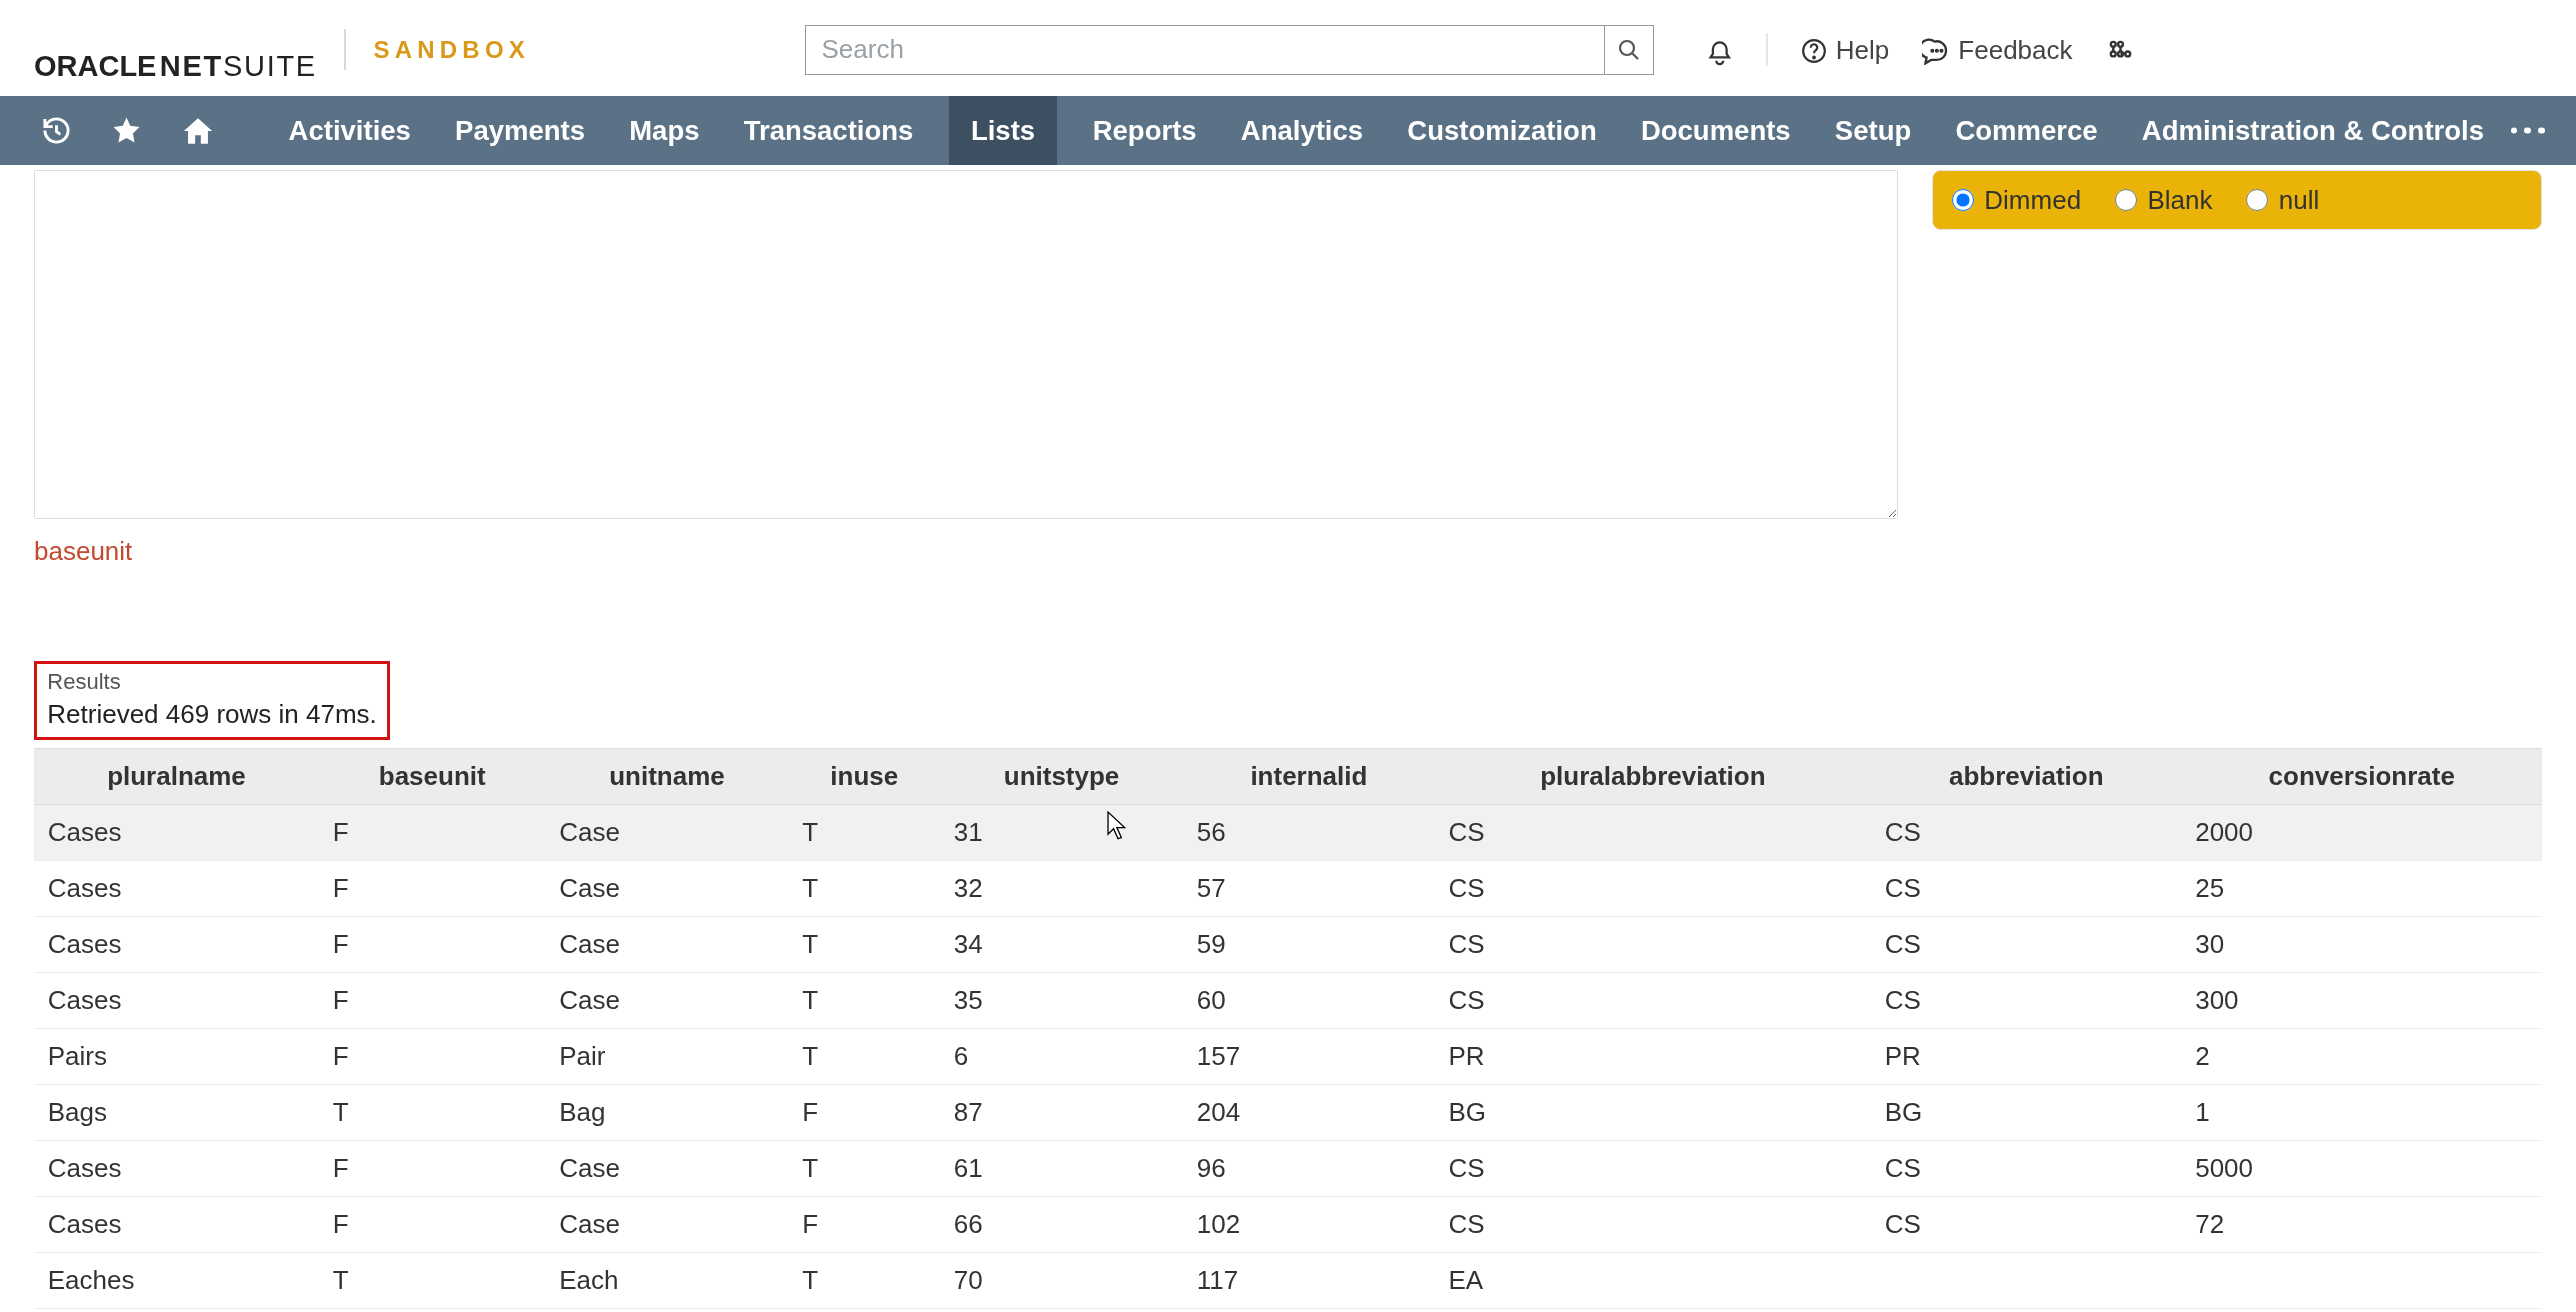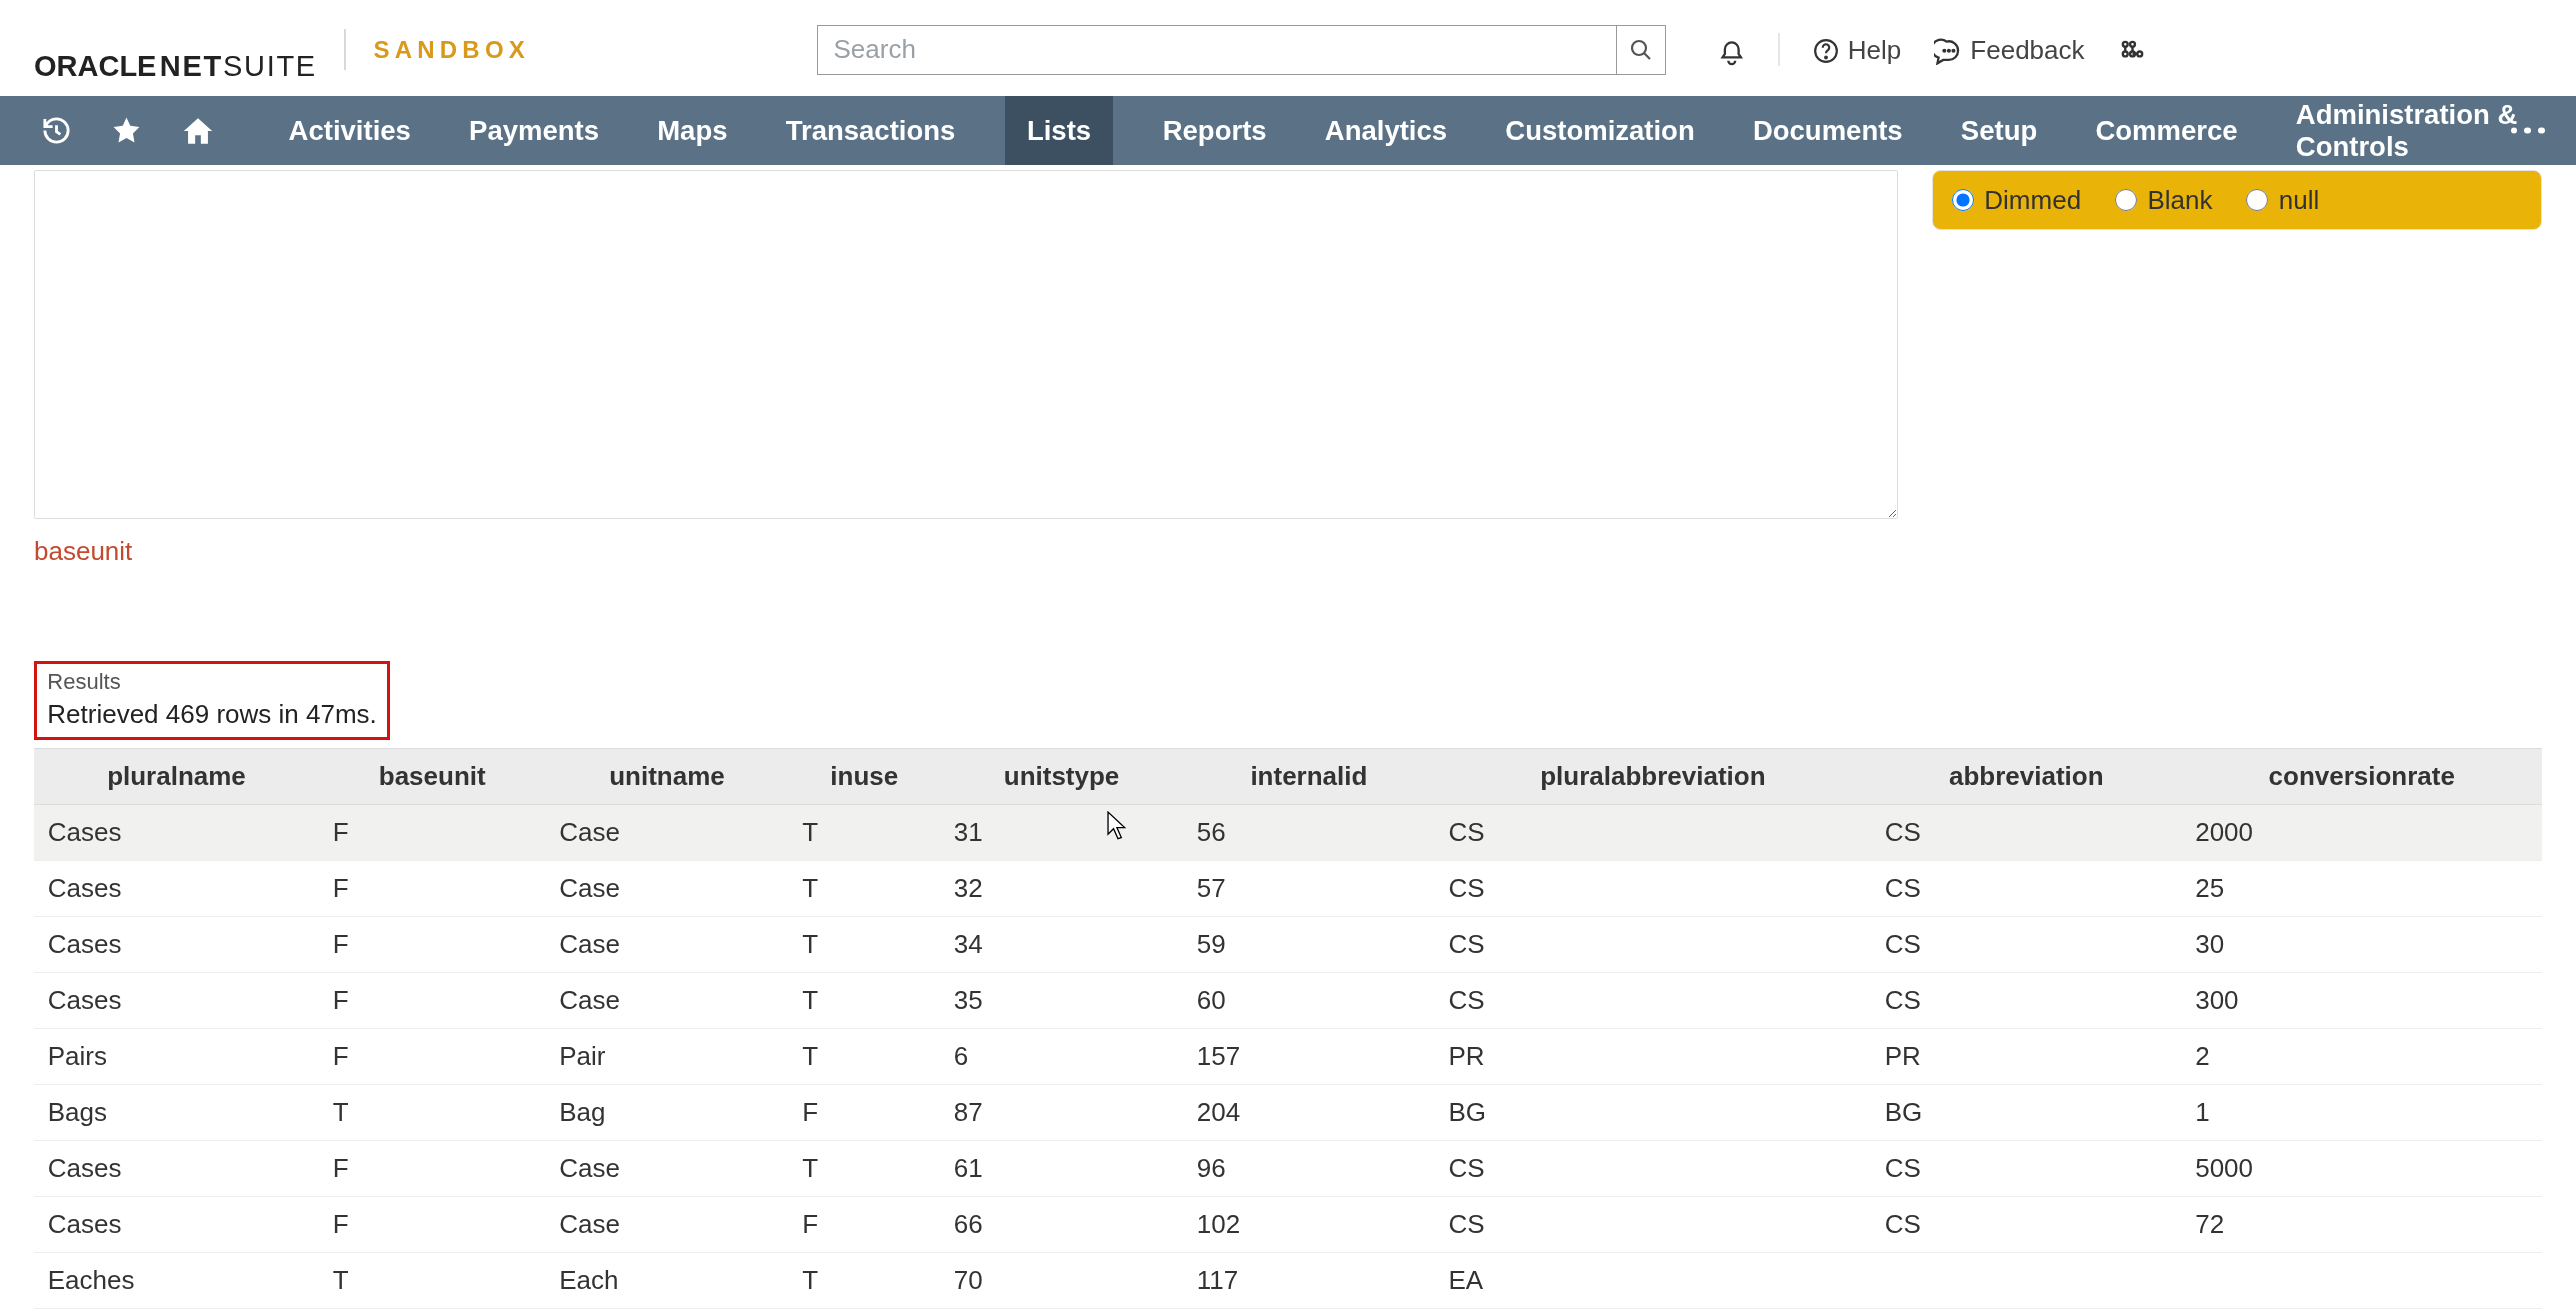--- a/index.html
+++ b/index.html
@@ -20,21 +20,21 @@
   .logo .oracle { font-family: Arial, sans-serif; font-weight: 900; letter-spacing: 0; }
   .logo .netsuite { font-weight: 600; letter-spacing: 1.7px; }
   .logo .netsuite .thin { font-weight: 300; }
   .sep { width: 1.7px; height: 41px; background: #d9d9d9; margin: 0 27.5px; }
   .sandbox { font-weight: 800; color: #d99a1b; letter-spacing: 5.2px; font-size: 24px; }
   .search-wrap { margin-left: 275px; display: flex; align-items: center; }
   .search-input {
     width: 799px; height: 50px;
     border: 1.7px solid #999; border-right: none;
     padding: 0 15.5px; font-size: 26px;
-    color: #333; background: #fff; margin-left: 12px;
+    color: #333; background: #fff;
   }
   .search-input::placeholder { color: #9aa1a6; }
   .search-btn {
     width: 50px; height: 50px;
     border: 1.7px solid #999;
     display: flex; align-items: center; justify-content: center;
     background: #fff; cursor: pointer;
   }
   .header-icons { display: flex; align-items: flex-end; gap: 33px; margin-left: 52px; color: #444; }
   .header-icons .ivsep { width: 1.7px; height: 33px; background: #e6e6e6; }
@@ -186,21 +186,21 @@
       <svg width="31" height="31" viewBox="0 0 24 24" fill="#fff">
           <path d="M12 2l2.9 6.3L22 9.3l-5 5 1.2 7L12 17.8 5.8 21.3 7 14.3l-5-5 7.1-1z"></path>
         </svg>
     </div>
     <div class="nav-icon">
       <svg width="34" height="34" viewBox="0 0 24 24" fill="#fff">
           <path d="M12 3l10 9h-3v9h-5v-6h-4v6H5v-9H2z"></path>
         </svg>
     </div>
   </div>
-  <div id="nav-items" style="display:flex; gap:41px; align-items:center;">
+  <div id="nav-items" style="display:flex; gap:27px; align-items:center;">
       <div class="nav-item">Activities</div>
       <div class="nav-item">Payments</div>
       <div class="nav-item">Maps</div>
       <div class="nav-item">Transactions</div>
       <div class="nav-item active">Lists</div>
       <div class="nav-item">Reports</div>
       <div class="nav-item">Analytics</div>
       <div class="nav-item">Customization</div>
       <div class="nav-item">Documents</div>
       <div class="nav-item">Setup</div>

